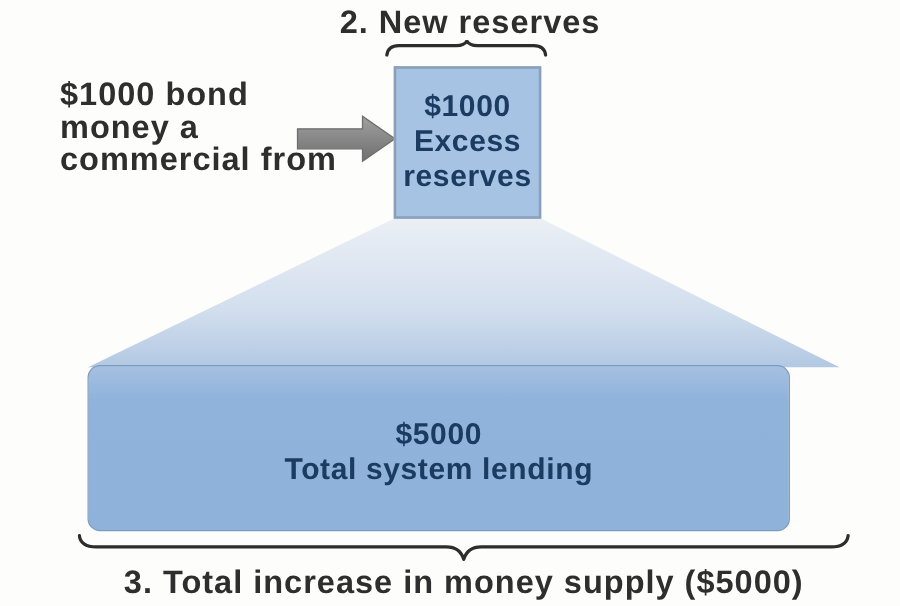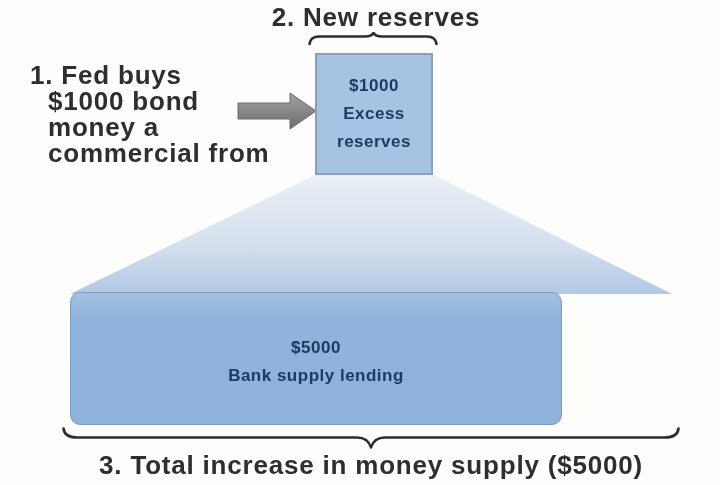--- a/index.html
+++ b/index.html
@@ -39,27 +39,27 @@
     width:118px;height:122px;
     box-sizing:border-box;
     background:var(--excess-box-fill,#a6c3e4);
     border:2px solid var(--excess-box-border,#8b9fb8);
     display:flex;flex-direction:column;
     justify-content:center;align-items:center;
     text-align:center;
   }
   .navy{
     color:var(--text-navy,#1b3c60);
-    font-weight:700;font-size:17px;
+    font-weight:700;font-size:24px;
     letter-spacing:0.5px;line-height:28px;
     white-space:nowrap;
   }
   .lending-box{
     position:absolute;left:70px;top:292px;
-    width:492px;height:133px;
+    width:562px;height:133px;
     box-sizing:border-box;
     background:linear-gradient(180deg,#a5c0e1 0%,#90b3dc 20%,var(--lending-box-fill,#8fb2db) 100%);
     border:1px solid var(--lending-box-border,#7d9bc0);
     border-radius:10px;
     display:flex;flex-direction:column;
     justify-content:center;align-items:center;
     text-align:center;
     padding-top:6px;
   }
   .funnel-svg{position:absolute;left:60px;top:175px;}
@@ -85,21 +85,20 @@
 
 <div class="canvas">
 
   <div class="lbl lbl-step2">2. New reserves</div>
 
   <svg class="brace-top-svg" width="130" height="14" viewBox="0 0 130 14">
     <path class="brace-path" d="M1.5,12 Q2.5,4.5 11,4.5 L57,4.5 Q63.5,4.5 65.5,0.8 Q67.5,4.5 74,4.5 L119,4.5 Q127.5,4.5 128.5,12"></path>
   </svg>
 
   <div class="step1-block lbl">
-    <div>1. Fed buys</div>
     <div class="cont">$1000 bond</div>
     <div class="cont">money a</div>
     <div class="cont">commercial from</div>
   </div>
 
   <svg class="arrow-svg" width="82" height="40" viewBox="0 0 82 40">
     <defs>
       <linearGradient id="arrowGrad" x1="0" y1="0" x2="0" y2="1">
         <stop class="stop-arrow-a" offset="0"></stop>
         <stop class="stop-arrow-b" offset="0.55"></stop>
@@ -121,21 +120,21 @@
   </svg>
 
   <div class="excess-box">
     <div class="navy">$1000</div>
     <div class="navy">Excess</div>
     <div class="navy">reserves</div>
   </div>
 
   <div class="lending-box">
     <div class="navy">$5000</div>
-    <div class="navy">Bank supply lending</div>
+    <div class="navy">Total system lending</div>
   </div>
 
   <svg class="brace-bottom-svg" width="618" height="23" viewBox="0 0 618 23">
     <path class="brace-path" d="M1.5,1.5 Q2.5,10.5 15,10.5 L295,10.5 Q306,10.5 309,20.5 Q312,10.5 323,10.5 L603,10.5 Q615.5,10.5 616.5,1.5"></path>
   </svg>
 
   <div class="lbl lbl-step3">3. Total increase in money supply ($5000)</div>
 
 </div>
 

